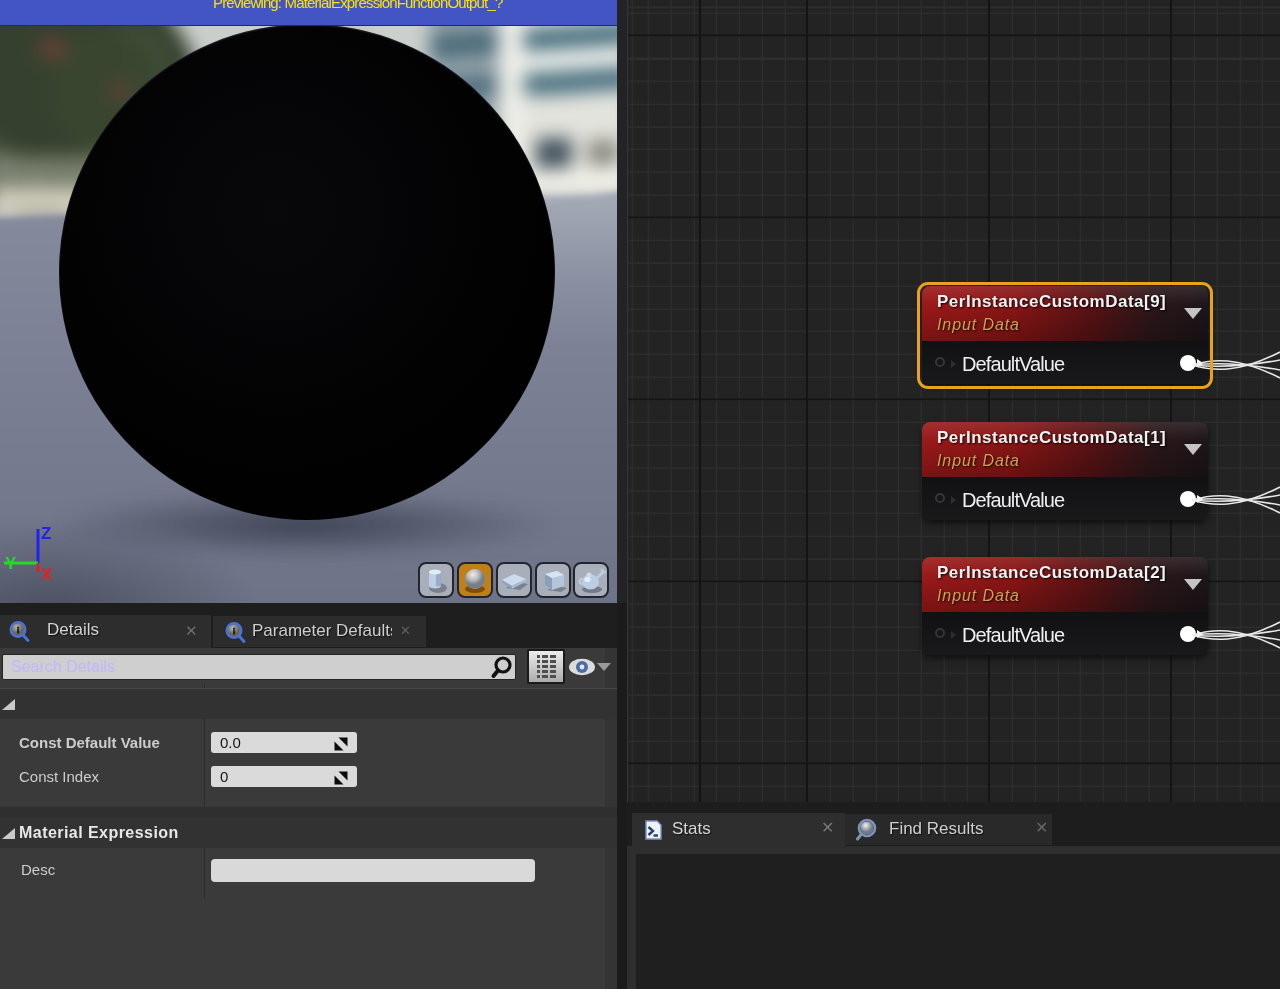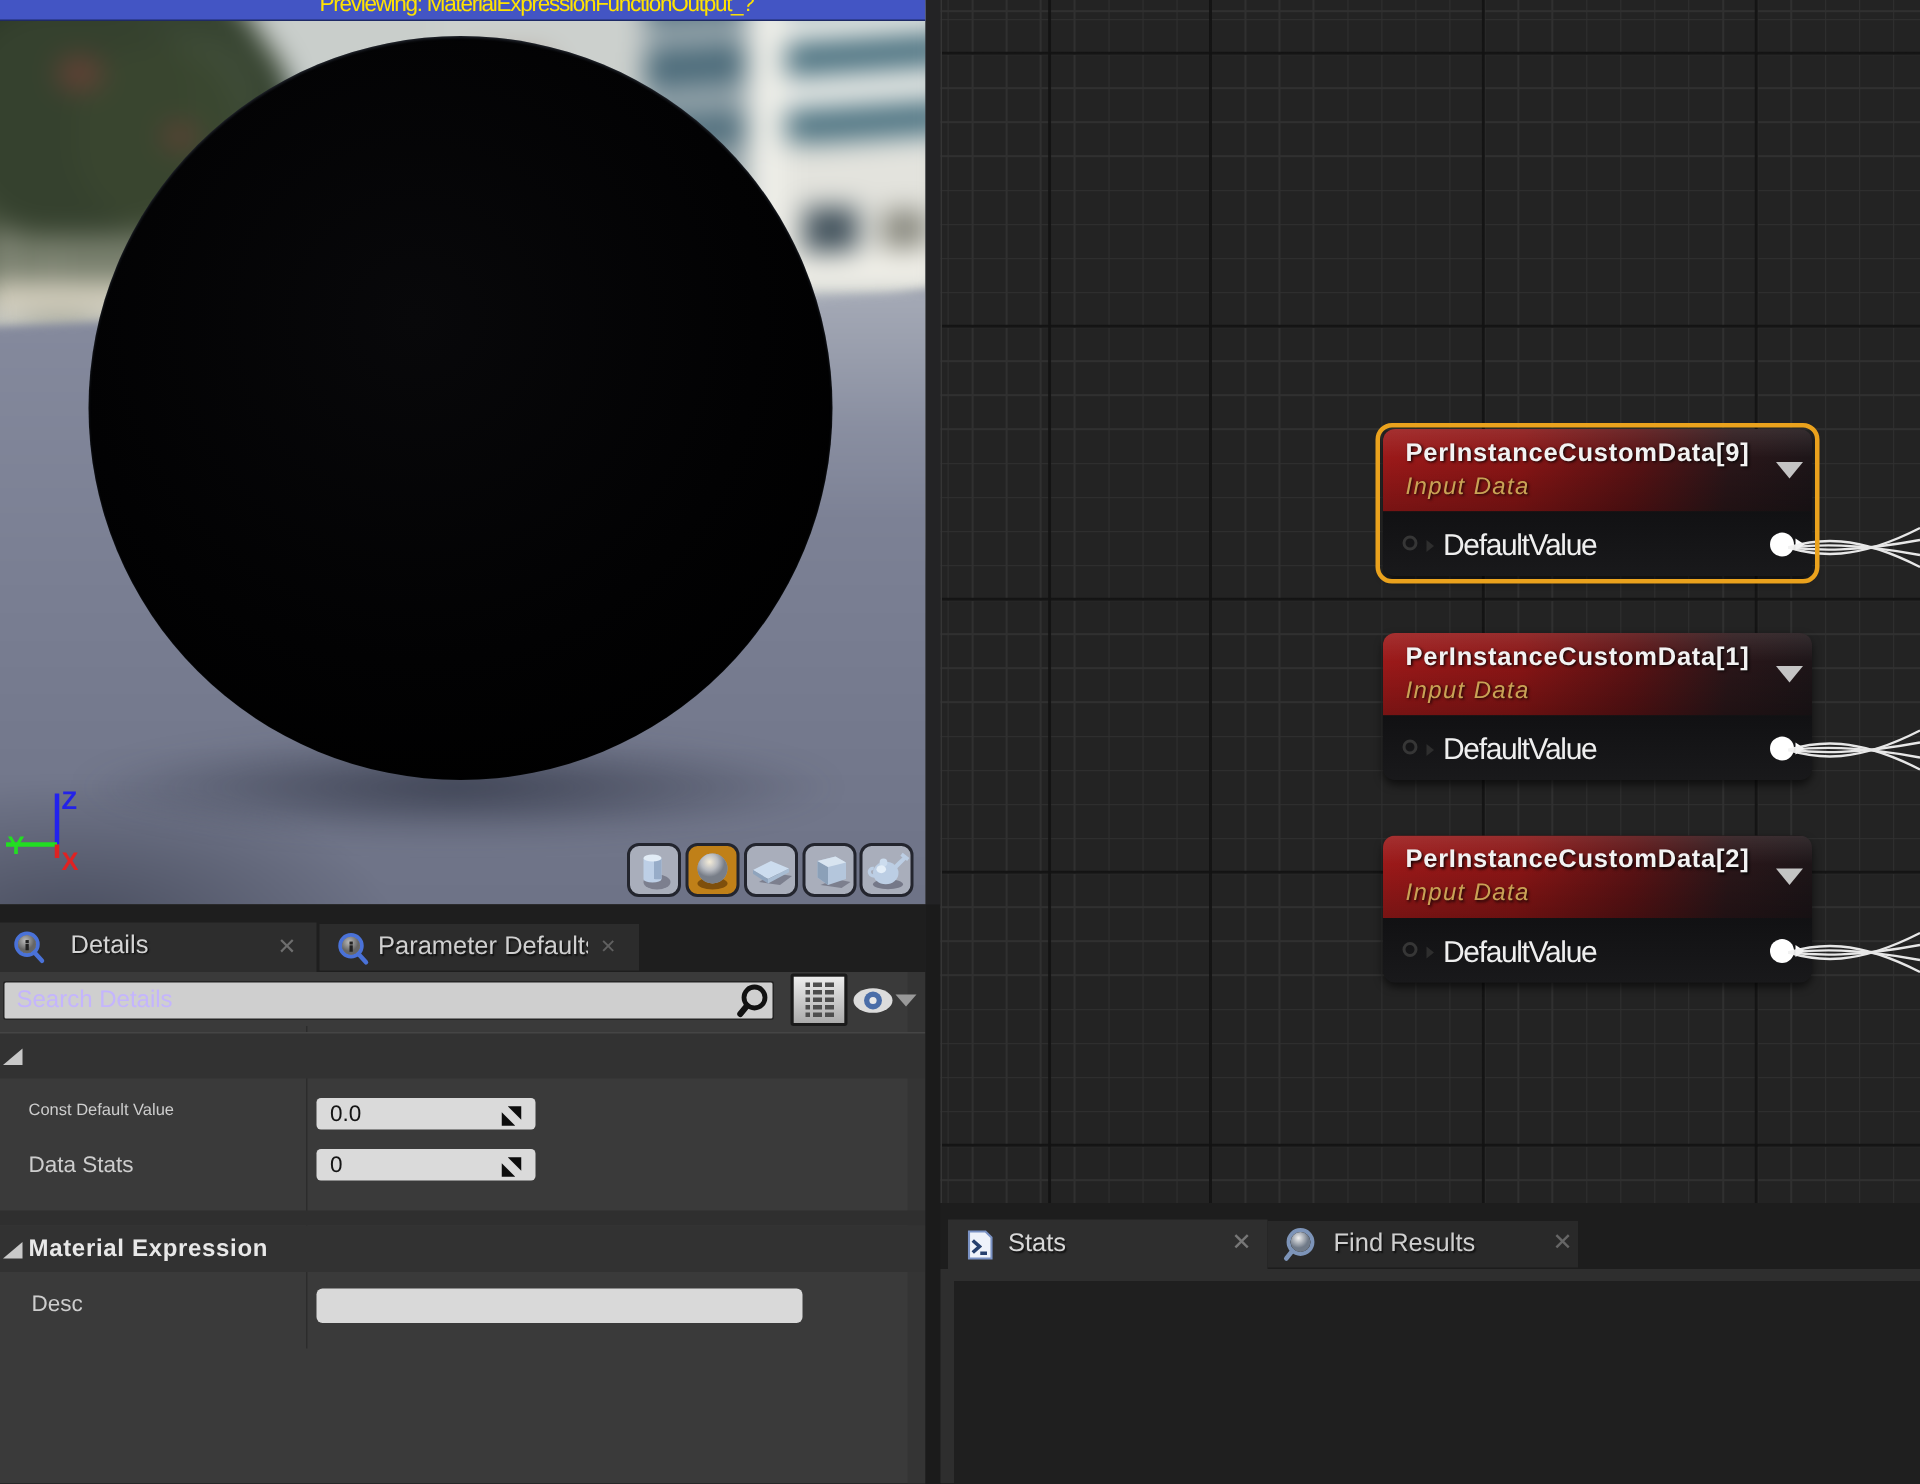--- a/index.html
+++ b/index.html
@@ -5,21 +5,21 @@
   * { margin:0; padding:0; box-sizing:border-box; }
   html,body { width:1280px; height:989px; overflow:hidden; background:#1c1c1c;
     font-family:"Liberation Sans", sans-serif; }
   .abs { position:absolute; }
   #stage { position:relative; width:1280px; height:989px; }
 
   
   #viewport { left:0; top:0; width:617px; height:603px; overflow:hidden; background:#9aa0a8; }
   #vpblur { left:-10px; top:-10px; width:637px; height:390px; filter:blur(9px); }
   #floorwrap { left:0; top:0; width:617px; height:603px; }
-  #banner { left:0; top:0; width:617px; height:14px; background:#4355c4; overflow:hidden; z-index:5;
+  #banner { left:0; top:0; width:617px; height:26px; background:#4355c4; overflow:hidden; z-index:5;
     border-bottom:1px solid #1e2a66; }
   #banner span { position:absolute; left:213px; top:-7.5px; width:290px; color:#ffe200;
     font-size:15px; line-height:20px; letter-spacing:-0.85px; white-space:nowrap; }
   #sphere { left:59px; top:24px; width:496px; height:496px; border-radius:50%;
     background:radial-gradient(circle at 44% 38%, #08080a 0%, #020203 55%, #000 80%);
     box-shadow: inset 0 1px 2px rgba(150,170,200,0.22);
     z-index:2; }
   #sphshadow { left:40px; top:490px; width:530px; height:70px; border-radius:50%;
     background:radial-gradient(ellipse at 50% 50%, rgba(33,38,53,0.65), rgba(33,38,53,0) 68%);
     filter:blur(8px); z-index:1; }
@@ -267,29 +267,29 @@
       <circle cx="14" cy="9" r="6" fill="#4a6da8"></circle>
       <circle cx="14" cy="9" r="2.4" fill="#e8e8e8"></circle>
     </svg>
     <div class="abs" style="left:597px;top:60px;width:0;height:0;border-left:7px solid transparent;border-right:7px solid transparent;border-top:8px solid #999;"></div>
 
     <div class="abs" style="left:204px;top:81px;width:1px;height:215px;background:#2c2c2c;"></div>
 
     <div class="abs" style="left:0;top:85px;width:617px;height:31px;background:#323232;border-top:1px solid #454545;"></div>
     <div class="abs" style="left:2px;top:96px;width:0;height:0;border-bottom:11px solid #c9c9c9;border-left:13px solid transparent;"></div>
 
-    <div class="abs" style="left:19px;top:131px;font-size:11px;color:#cdcdcd;">Const Default Value</div>
+    <div class="abs" style="left:19px;top:131px;font-size:15px;color:#cdcdcd;font-weight:bold;">Const Default Value</div>
     <div class="abs" style="left:211px;top:129px;width:146px;height:21px;background:#dadada;border-radius:3px;"></div>
     <div class="abs" style="left:220px;top:131px;font-size:15px;color:#151515;">0.0</div>
     <svg class="abs" style="left:333px;top:133px;" width="16" height="16" viewBox="0 0 16 16">
       <path d="M5.5,1.5 L14.5,1.5 L14.5,10.5 Z" fill="#0c0c0c"></path>
         <path d="M1.5,5.5 L10.5,14.5 L1.5,14.5 Z" fill="#0c0c0c"></path>
     </svg>
 
-    <div class="abs" style="left:19px;top:165px;font-size:15px;color:#cdcdcd;">Data Stats</div>
+    <div class="abs" style="left:19px;top:165px;font-size:15px;color:#cdcdcd;">Const Index</div>
     <div class="abs" style="left:211px;top:163px;width:146px;height:21px;background:#dadada;border-radius:3px;"></div>
     <div class="abs" style="left:220px;top:165px;font-size:15px;color:#151515;">0</div>
     <svg class="abs" style="left:333px;top:167px;" width="16" height="16" viewBox="0 0 16 16">
       <path d="M5.5,1.5 L14.5,1.5 L14.5,10.5 Z" fill="#0c0c0c"></path>
         <path d="M1.5,5.5 L10.5,14.5 L1.5,14.5 Z" fill="#0c0c0c"></path>
     </svg>
 
     <div class="abs" style="left:0;top:204px;width:617px;height:10px;background:#2f2f2f;"></div>
     <div class="abs" style="left:0;top:214px;width:617px;height:31px;background:#323232;"></div>
     <div class="abs" style="left:2px;top:225px;width:0;height:0;border-bottom:11px solid #c9c9c9;border-left:13px solid transparent;"></div>

